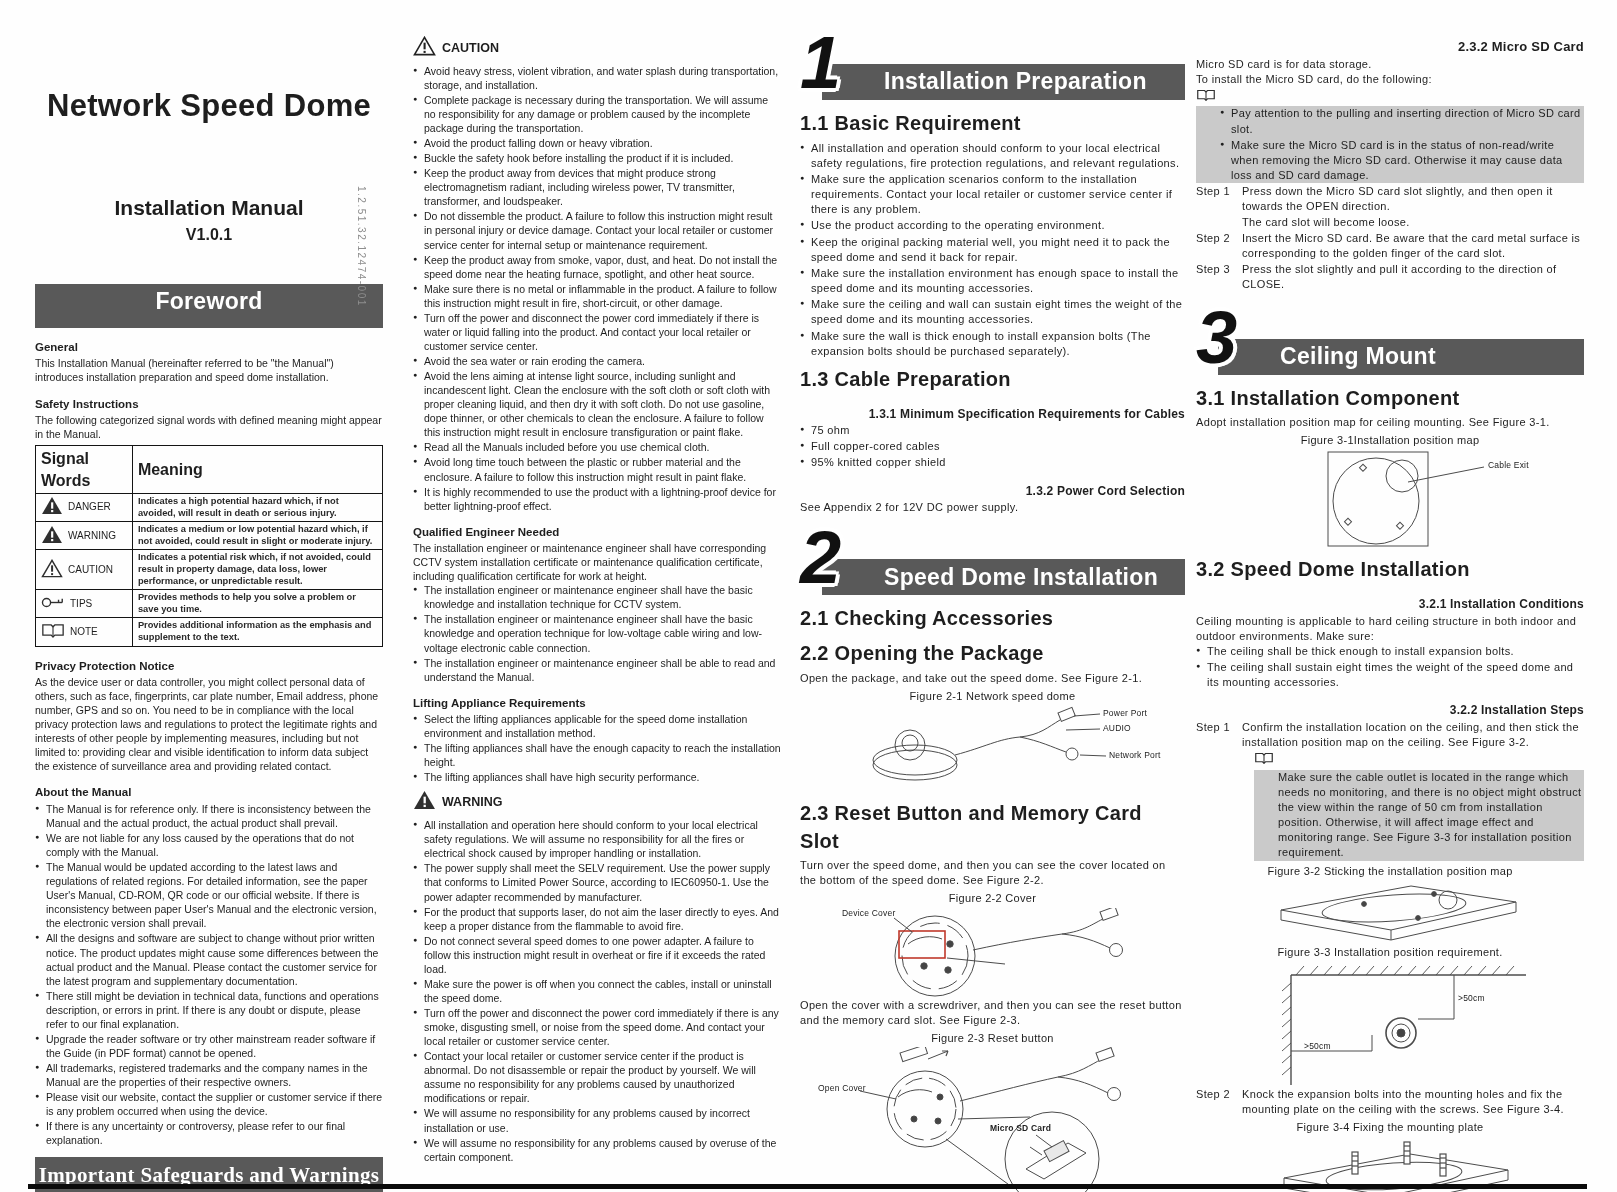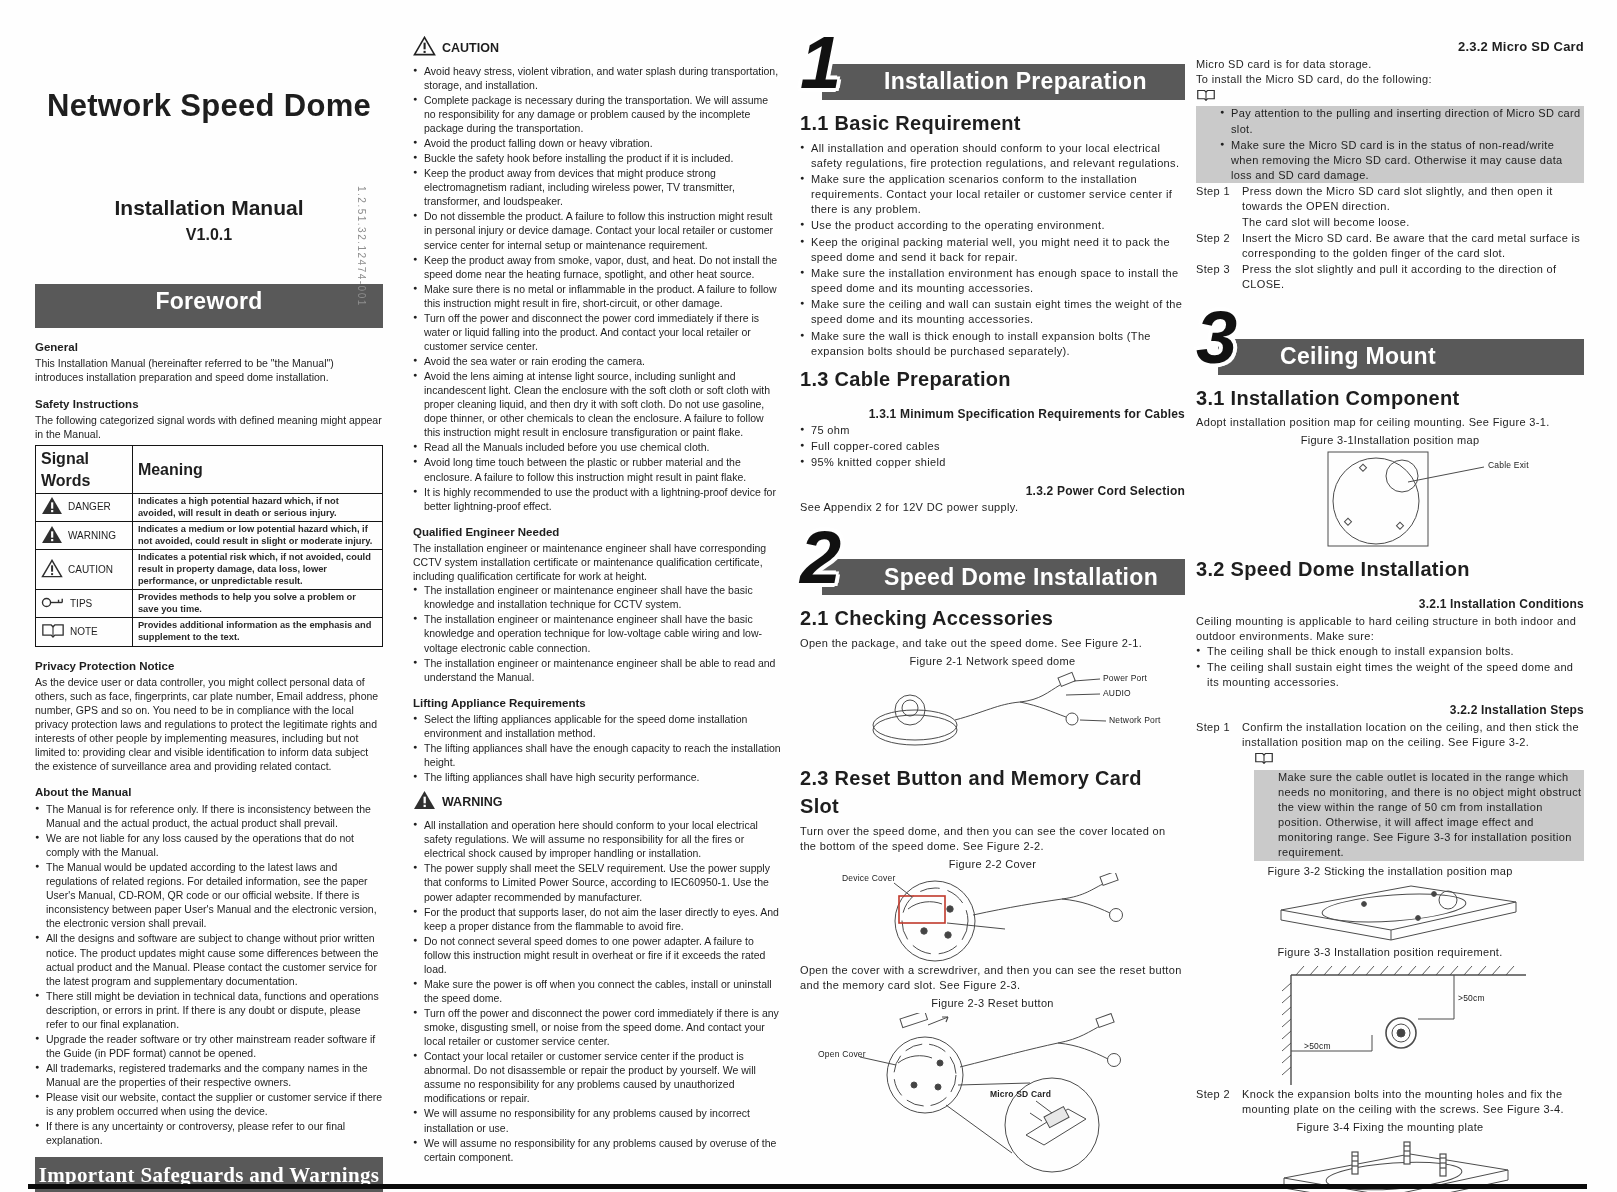--- a/index.html
+++ b/index.html
@@ -417,20 +417,21 @@
 
   <div class="chapter" style="margin-top:14px;">
     <span class="num">2</span>
     <div class="bar">
         <span>Speed Dome Installation</span>
       </div>
   </div>
 
   <div class="h-big">2.1 Checking Accessories</div>
 
+  <div class="h-big">2.2 Opening the Package</div>
   <div>Open the package, and take out the speed dome. See Figure 2-1.</div>
   <div class="caption">Figure 2-1 Network speed dome</div>
   <div class="fig" style="width:385px;height:88px;">
     <svg width="385" height="88" viewBox="0 0 385 88" stroke="#4c4c4c" fill="none" stroke-width="1">
       <ellipse cx="115" cy="60" rx="42" ry="15"></ellipse>
       <ellipse cx="115" cy="55" rx="42" ry="15"></ellipse>
       <circle cx="110" cy="40" r="15"></circle>
         <circle cx="110" cy="38" r="8"></circle>
       <path d="M155 50 C 185 42, 198 34, 220 32 C 240 30, 248 22, 260 15"></path>
       <path d="M220 32 C 240 36, 252 42, 266 47"></path>

